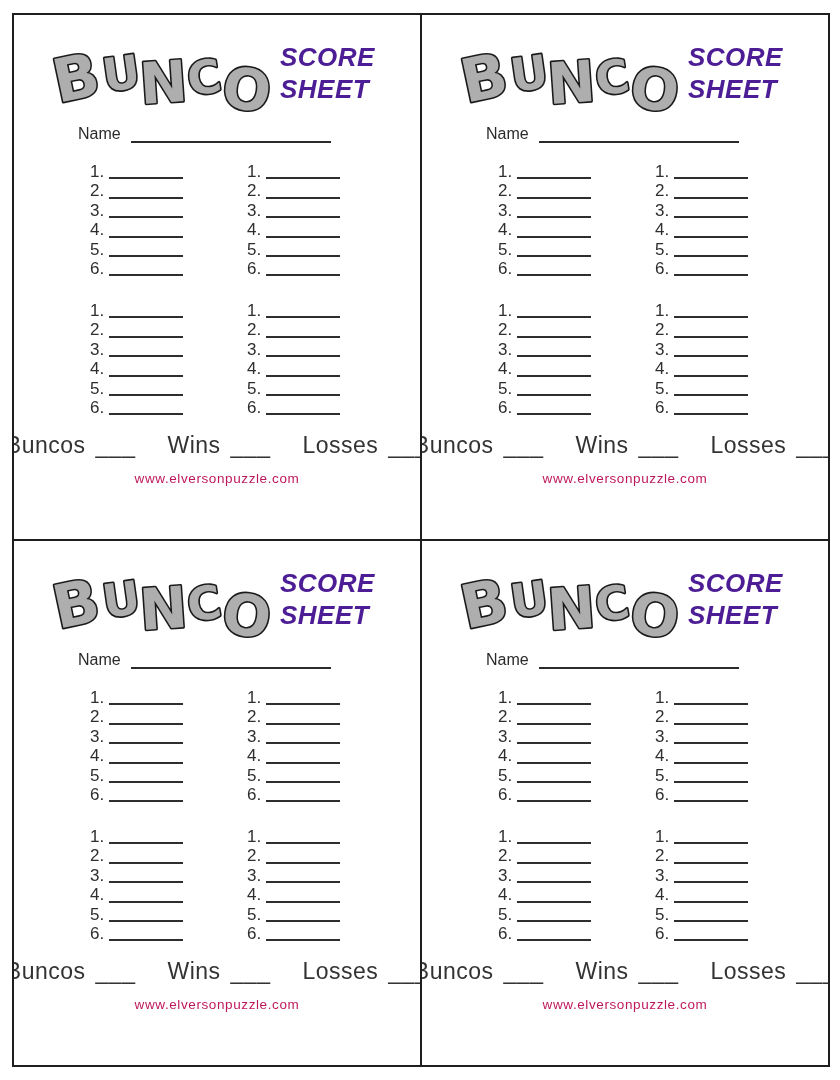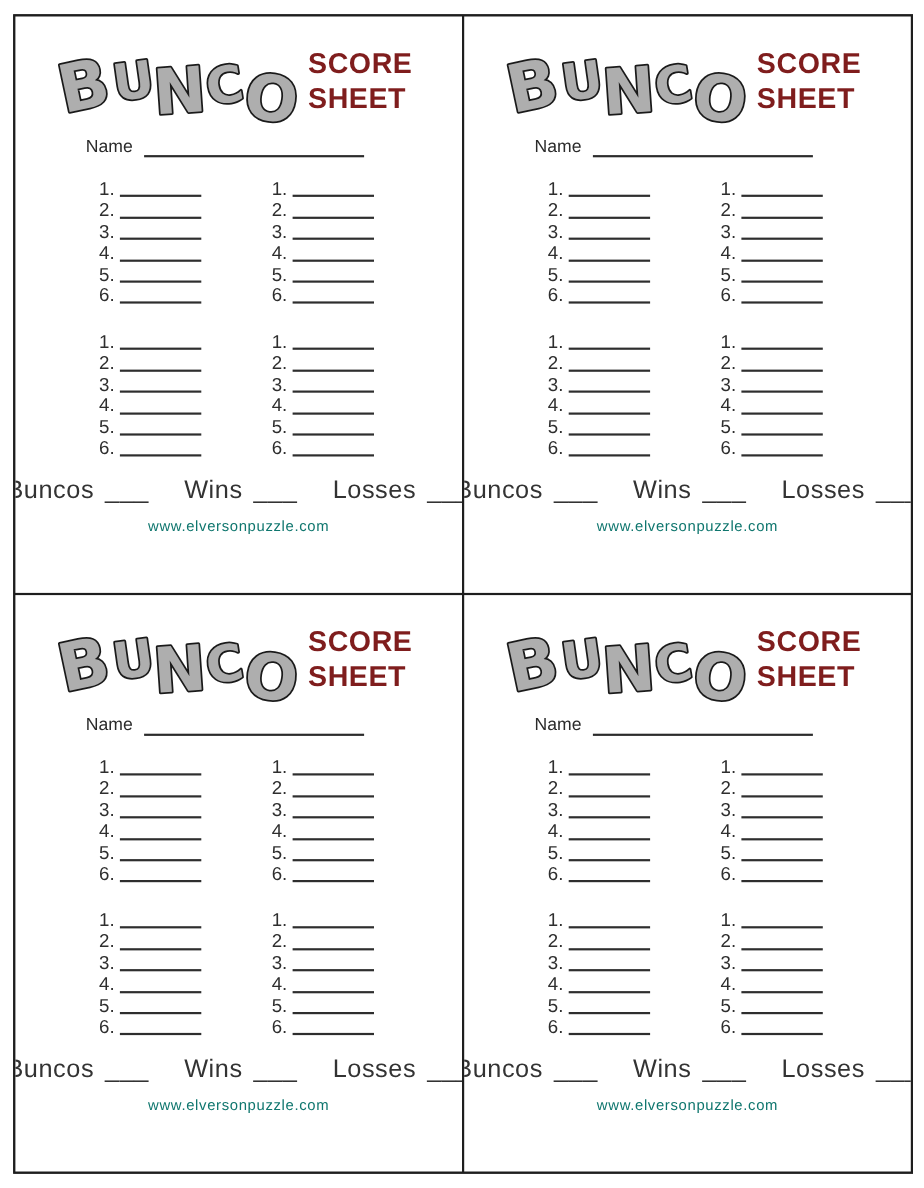--- a/index.html
+++ b/index.html
@@ -10,22 +10,22 @@
     box-sizing:border-box;background:#1e1e1e;border:2px solid #1e1e1e;
     display:grid;grid-template-columns:1fr 1fr;grid-template-rows:1fr 1fr;gap:2px;
   }
   .card{background:#ffffff;position:relative;overflow:hidden;}
 
   .logo{position:absolute;left:42px;top:20px;width:207px;height:78px;}
   .logo svg{overflow:visible;}
 
   .title{
     position:absolute;left:266px;top:26px;
-    font-size:26px;font-weight:bold;
-    color:#7f1d1d;line-height:32px;letter-spacing:0.5px;
+    font-size:26px;font-weight:bold;font-style:italic;
+    color:#4c1d95;line-height:32px;letter-spacing:0.5px;
   }
 
   .name-row{position:absolute;left:64px;top:106px;display:flex;align-items:flex-end;height:24px;}
   .name-label{font-size:16px;color:#2b2b2b;line-height:22px;}
   .name-line{display:inline-block;width:200px;border-bottom:2px solid #2b2b2b;margin-left:10px;margin-bottom:2px;}
 
   .score-group{position:absolute;left:76px;display:flex;gap:64px;}
   .score-group.g1{top:147px;}
   .score-group.g2{top:286px;}
   .score-col{display:flex;flex-direction:column;}
@@ -35,21 +35,21 @@
 
   .totals{
     position:absolute;left:0;right:0;top:417px;
     display:flex;justify-content:center;align-items:flex-end;gap:32px;
     font-size:23px;color:#333333;letter-spacing:0.5px;
   }
   .pair{display:flex;gap:10px;align-items:baseline;}
 
   .website{
     position:absolute;left:0;right:0;top:456px;text-align:center;
-    font-size:13.5px;color:#0f766e;letter-spacing:0.6px;
+    font-size:13.5px;color:#be185d;letter-spacing:0.6px;
   }
 </style>
 </head>
 <body>
 
 <div class="sheet">
   <section class="card">
 
     <div class="logo">
       <svg width="207" height="78" viewBox="0 0 207 78">

